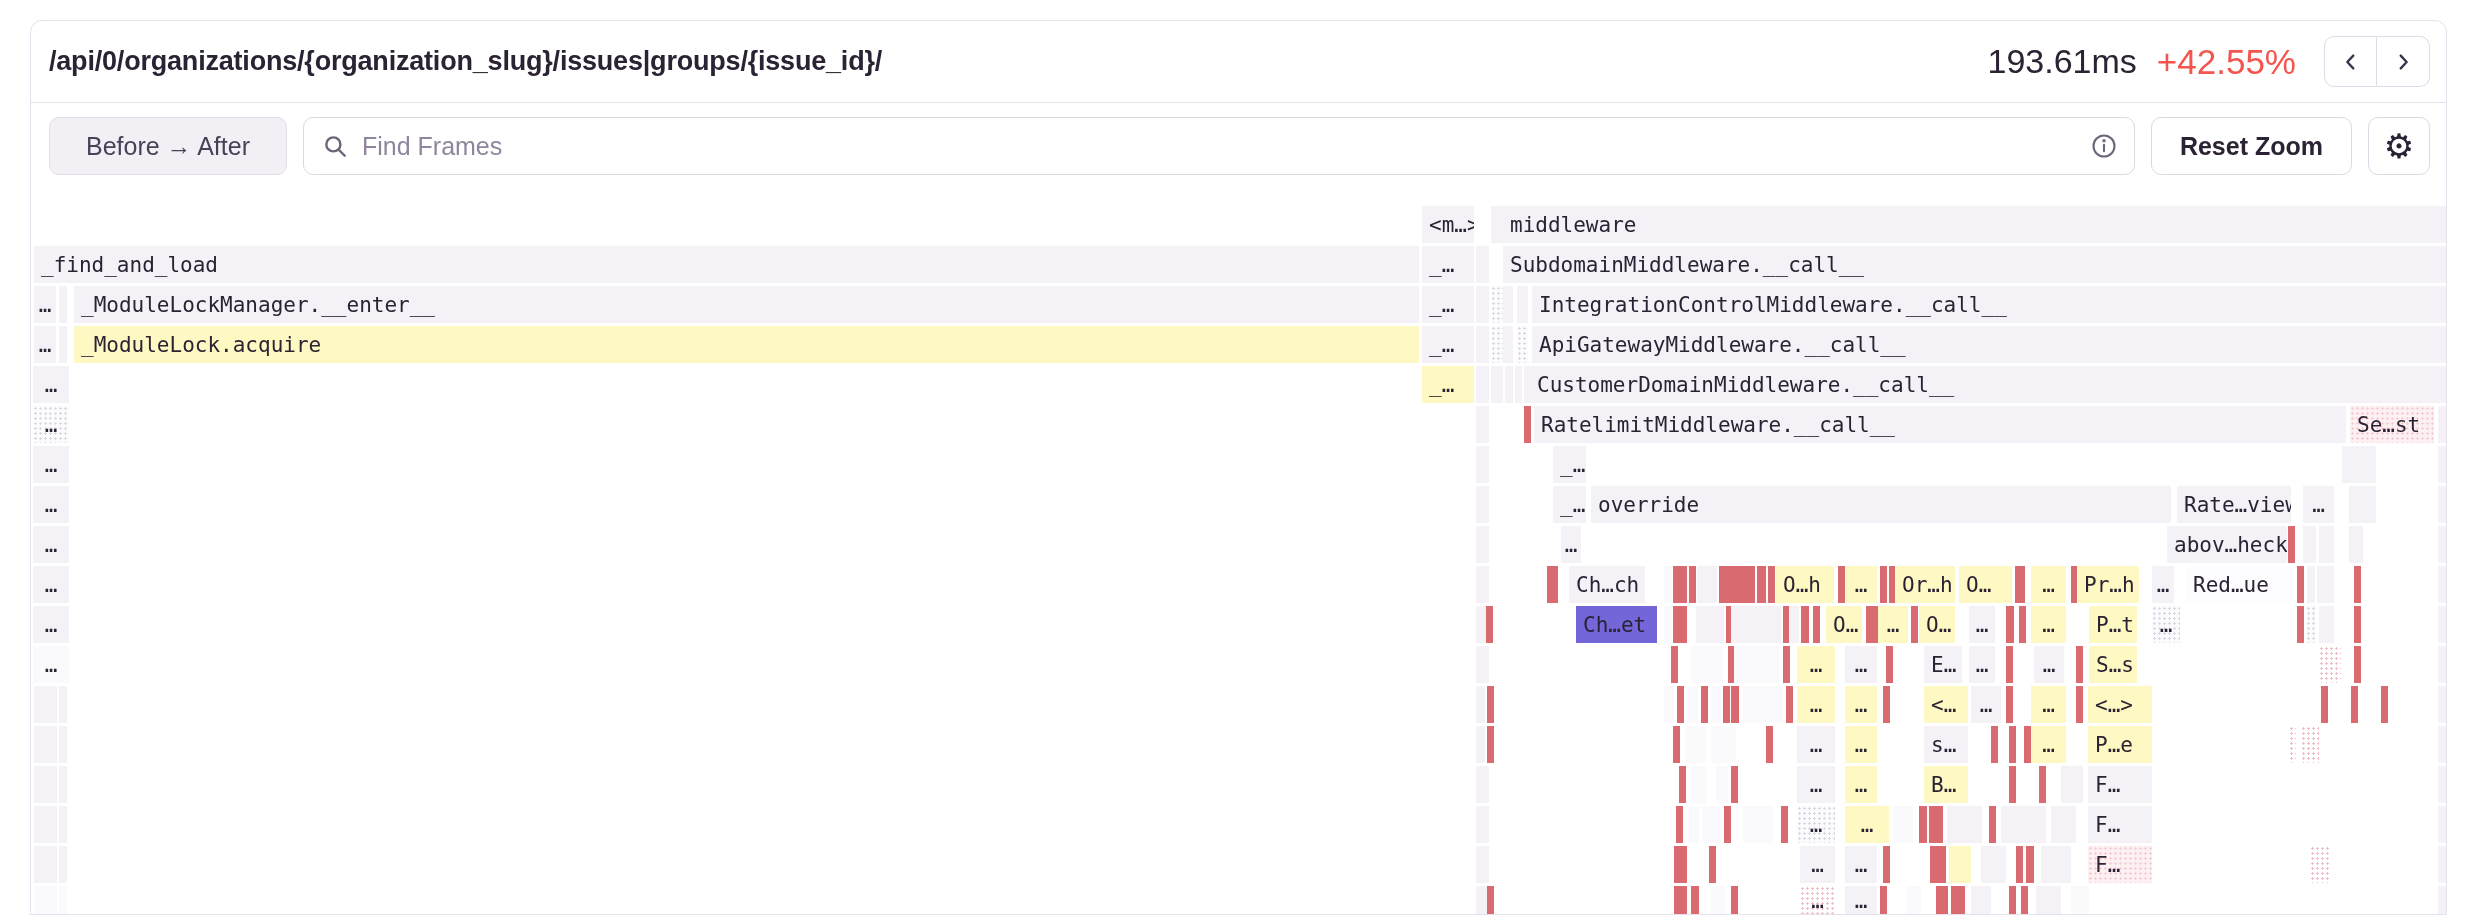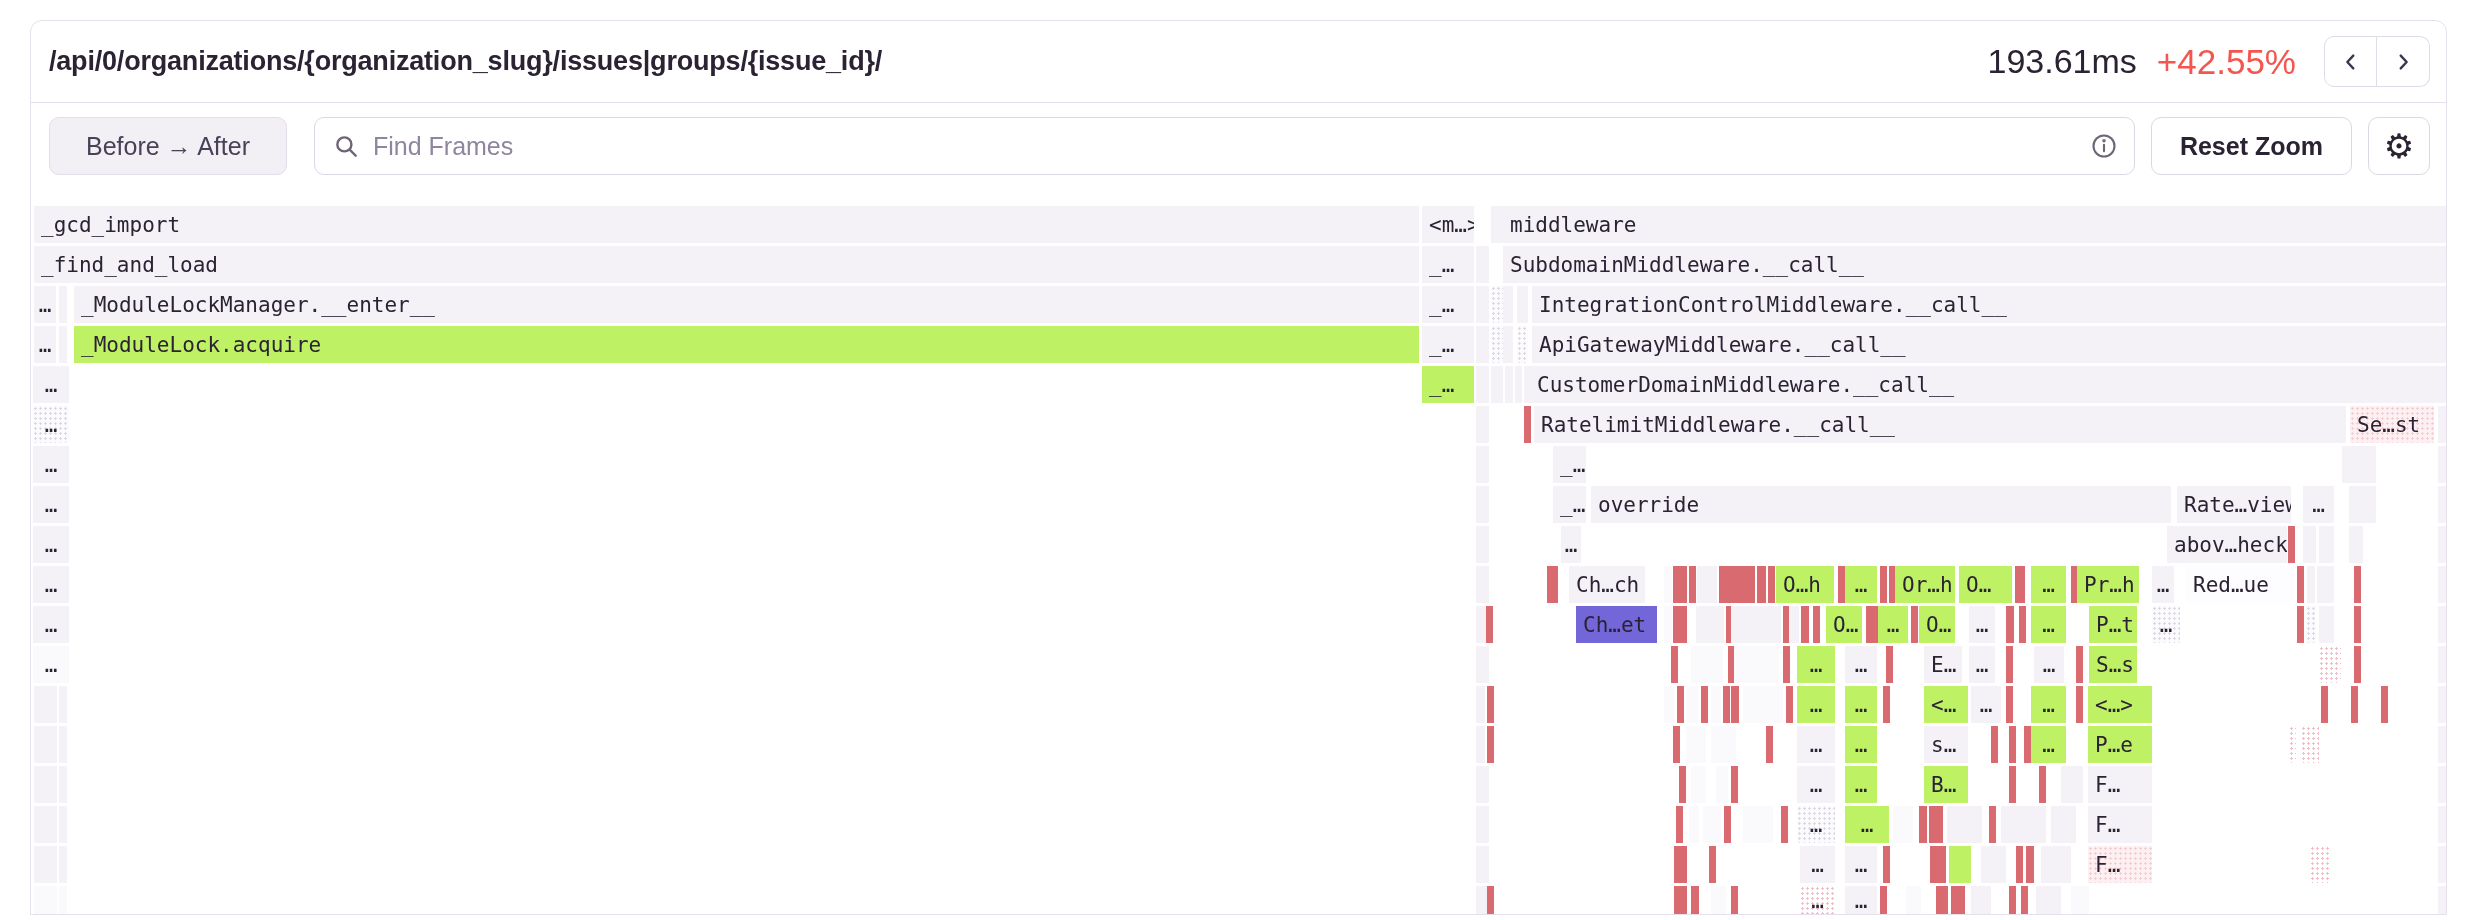--- a/index.html
+++ b/index.html
@@ -14,35 +14,35 @@
   .navgrp{display:flex;margin-left:8px;}
   .navbtn{width:53px;height:51px;border:1.5px solid #e0dbe8;background:#fff;display:flex;align-items:center;justify-content:center;cursor:pointer;padding:0;}
   .navbtn:first-child{border-radius:10px 0 0 10px;}
   .navbtn:last-child{border-radius:0 10px 10px 0;border-left:none;}
   .navbtn svg{stroke:#3d3450;}
   
   .tbar{display:flex;align-items:center;gap:16px;padding:14px 16px 14px 18px;}
   .seg{display:flex;align-items:stretch;background:#f2eff5;border:1.5px solid #e2dde9;border-radius:10px;height:58px;box-sizing:border-box;}
   .seg-item{display:flex;align-items:center;padding:0 36px;font-size:25px;color:#4a4158;border-radius:9px;cursor:pointer;white-space:nowrap;}
   .seg-item.sel{background:#fff;border:1.5px solid #c9c2d3;font-weight:700;color:#2b2233;margin:-1.5px;box-shadow:0 1px 2px rgba(43,34,51,.06);}
-  .search{flex:1;height:58px;border:1.5px solid #ddd7e4;border-radius:10px;display:flex;align-items:center;padding:0 16px 0 18px;box-sizing:border-box;background:#fff;margin-left:11px;}
+  .search{flex:1;height:58px;border:1.5px solid #ddd7e4;border-radius:10px;display:flex;align-items:center;padding:0 16px 0 18px;box-sizing:border-box;background:#fff;}
   .search input{flex:1;border:none;outline:none;font-size:25px;font-family:"Liberation Sans",sans-serif;color:#2b2233;background:transparent;margin-left:12px;}
   .search input::placeholder{color:#90859e;}
   .btn{height:58px;border:1.5px solid #ddd7e4;border-radius:10px;background:#fff;font-size:25px;font-weight:700;color:#2b2233;padding:0 28px;cursor:pointer;font-family:"Liberation Sans",sans-serif;white-space:nowrap;}
   .iconbtn{width:62px;padding:0;display:flex;align-items:center;justify-content:center;font-weight:400;}
   .gear{font-size:34px;line-height:1;color:#2b2233;}
   
   .flame{position:absolute;left:0;top:177px;right:0;bottom:0;overflow:hidden;}
   .frow{position:absolute;left:0;width:100%;}
   .fcell{position:absolute;top:0;height:100%;box-sizing:border-box;font-family:"DejaVu Sans Mono","Liberation Mono",monospace;font-size:21px;color:#2b2233;white-space:nowrap;overflow:hidden;display:flex;align-items:center;padding:0 0 0 7px;cursor:pointer;}
   .fcell.ctr{justify-content:center;padding:0;}
   .c-g{background:#f4f2f7;}
   .c-G{background:#faf9fc;}
   .c-w{background:#fdfcfe;}
-  .c-r{background:#bef264;text-align:center;}
+  .c-r{background:#fef9c3;text-align:center;}
   .c-R{background:#d96a6f;}
   .c-p{background:#7266d9;}
   .c-k{background-color:#fdf0f2;background-image:radial-gradient(#f3ccd2 28%,transparent 30%);background-size:5px 5px;}
   .c-d{background-color:#fff;background-image:radial-gradient(#f0bfc7 30%,transparent 32%);background-size:5px 5px;}
   .c-gd{background-color:#fbfafc;background-image:radial-gradient(#ddd8e3 30%,transparent 32%);background-size:5px 5px;}
 </style>
 </head>
 <body>
 
 <div class="card">
@@ -92,21 +92,20 @@
       </span>
     </div>
     <button class="btn">Reset Zoom</button>
     <button class="btn iconbtn">
       <span class="gear">⚙</span>
     </button>
   </div>
 
   <div class="flame">
       <div class="frow" style="top: 8px; height: 37px;">
-        <div class="fcell c-g" style="left: 3px; width: 1385px;">_gcd_import</div>
         <div class="fcell c-g" style="left: 1391px; width: 52px;">&lt;m…&gt;</div>
         <div class="fcell c-g" style="left: 1460px; width: 12px;"></div>
         <div class="fcell c-g" style="left: 1472px; width: 945px;">middleware</div>
       </div>
       <div class="frow" style="top: 48px; height: 37px;">
         <div class="fcell c-g" style="left: 3px; width: 1385px;">_find_and_load</div>
         <div class="fcell c-g" style="left: 1391px; width: 52px;">_…</div>
         <div class="fcell c-g" style="left: 1445px; width: 13px;"></div>
         <div class="fcell c-g" style="left: 1472px; width: 945px;">SubdomainMiddleware.__call__</div>
       </div>

